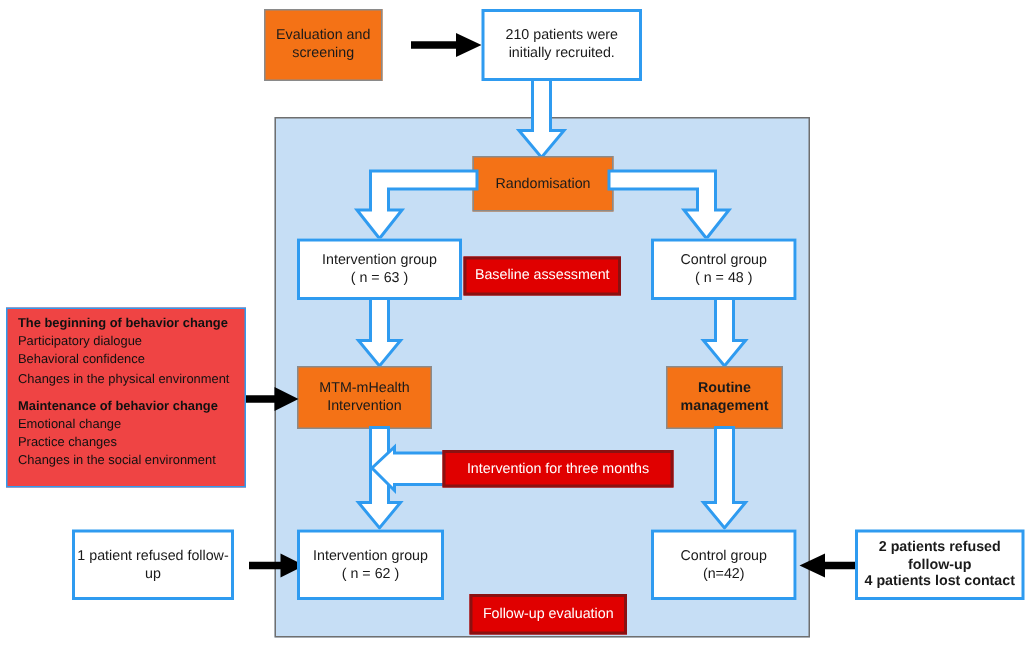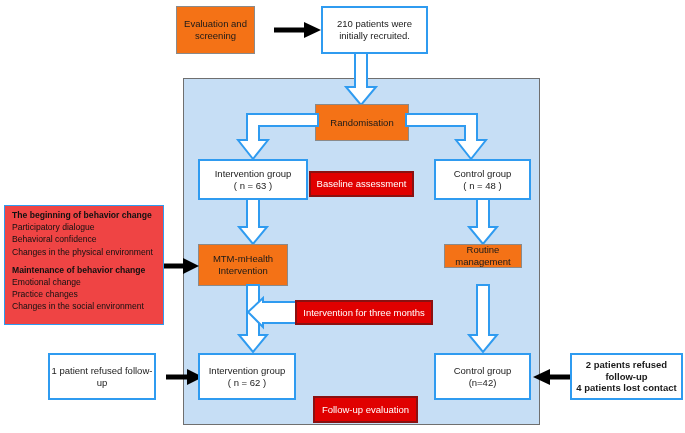--- a/index.html
+++ b/index.html
@@ -142,21 +142,21 @@
     <svg width="30" height="46" viewBox="0 0 30 46">
       <polygon points="9,0 21,0 21,28 29,28 15,45 1,28 9,28" fill="#ffffff" stroke="#2f9bf0" stroke-width="2" stroke-linejoin="miter"></polygon>
     </svg>
   </div>
 
   <div class="abs node node-orange" style="left:198px;top:244px;width:90px;height:42px;text-align:center;">
     <span class="node-label">MTM-mHealth
 Intervention</span>
   </div>
 
-  <div class="abs node node-orange" style="left:444px;top:244px;width:78px;height:24px;">
+  <div class="abs node node-orange" style="left:444px;top:244px;width:78px;height:42px;font-weight:bold;">
     <span class="node-label">Routine
 management</span>
   </div>
 
   <div class="abs node-info" style="left:4px;top:205px;width:160px;height:120px;">
     <div class="info-line info-head">The beginning of behavior change</div>
     <div class="info-line">Participatory dialogue</div>
     <div class="info-line">Behavioral confidence</div>
     <div class="info-line">Changes in the physical environment</div>
     <div class="info-gap"></div>
@@ -184,21 +184,21 @@
       <polygon points="9,0 21,0 21,50 29,50 15,67 1,50 9,50" fill="#ffffff" stroke="#2f9bf0" stroke-width="2" stroke-linejoin="miter"></polygon>
     </svg>
   </div>
 
   <div class="abs barrow" style="left:247px;top:297px;width:50px;height:31px;">
     <svg width="50" height="31" viewBox="0 0 50 31">
       <polygon points="50,5 50,26 16,26 16,30 1,15 16,1 16,5" fill="#ffffff" stroke="#2f9bf0" stroke-width="2" stroke-linejoin="miter"></polygon>
     </svg>
   </div>
 
-  <div class="abs node node-red" style="left:295px;top:300px;width:138px;height:25px;">
+  <div class="abs node node-red" style="left:295px;top:300px;width:154px;height:25px;">
     <span class="node-label">Intervention for three months</span>
   </div>
 
   <div class="abs node node-white" style="left:48px;top:353px;width:108px;height:47px;">
     <span class="node-label">1 patient refused follow-up</span>
   </div>
 
   <div class="abs karrow" style="left:166px;top:367px;width:38px;height:20px;">
     <svg width="38" height="20" viewBox="0 0 38 20">
       <line x1="0" y1="10" x2="25" y2="10" stroke="#000" stroke-width="5"></line>

